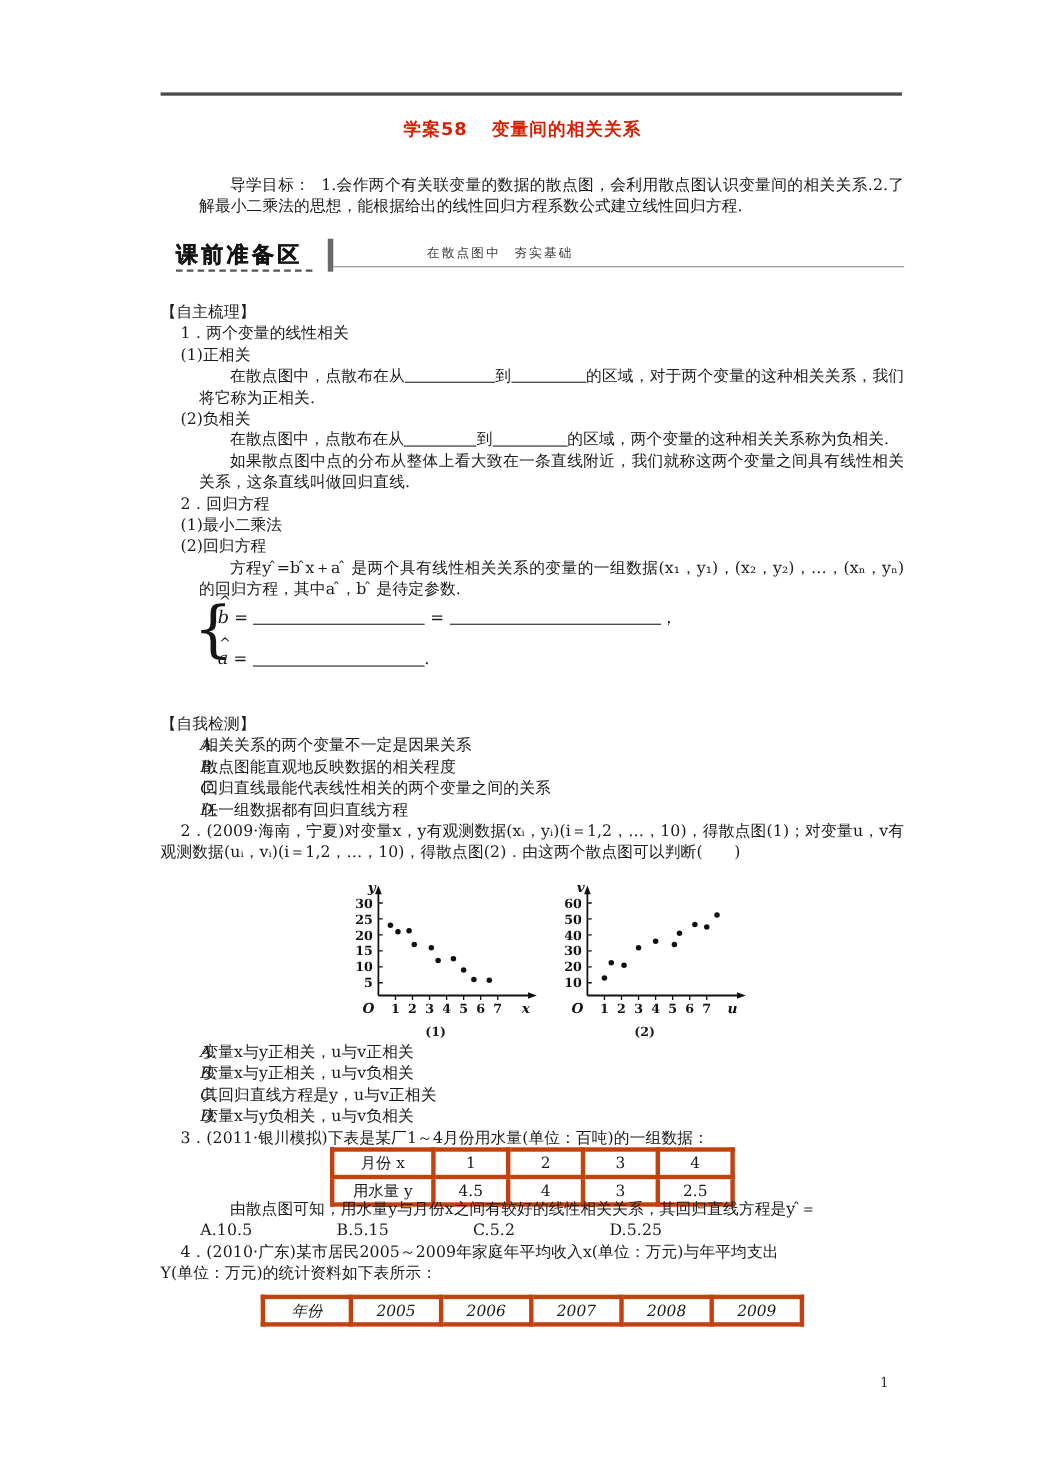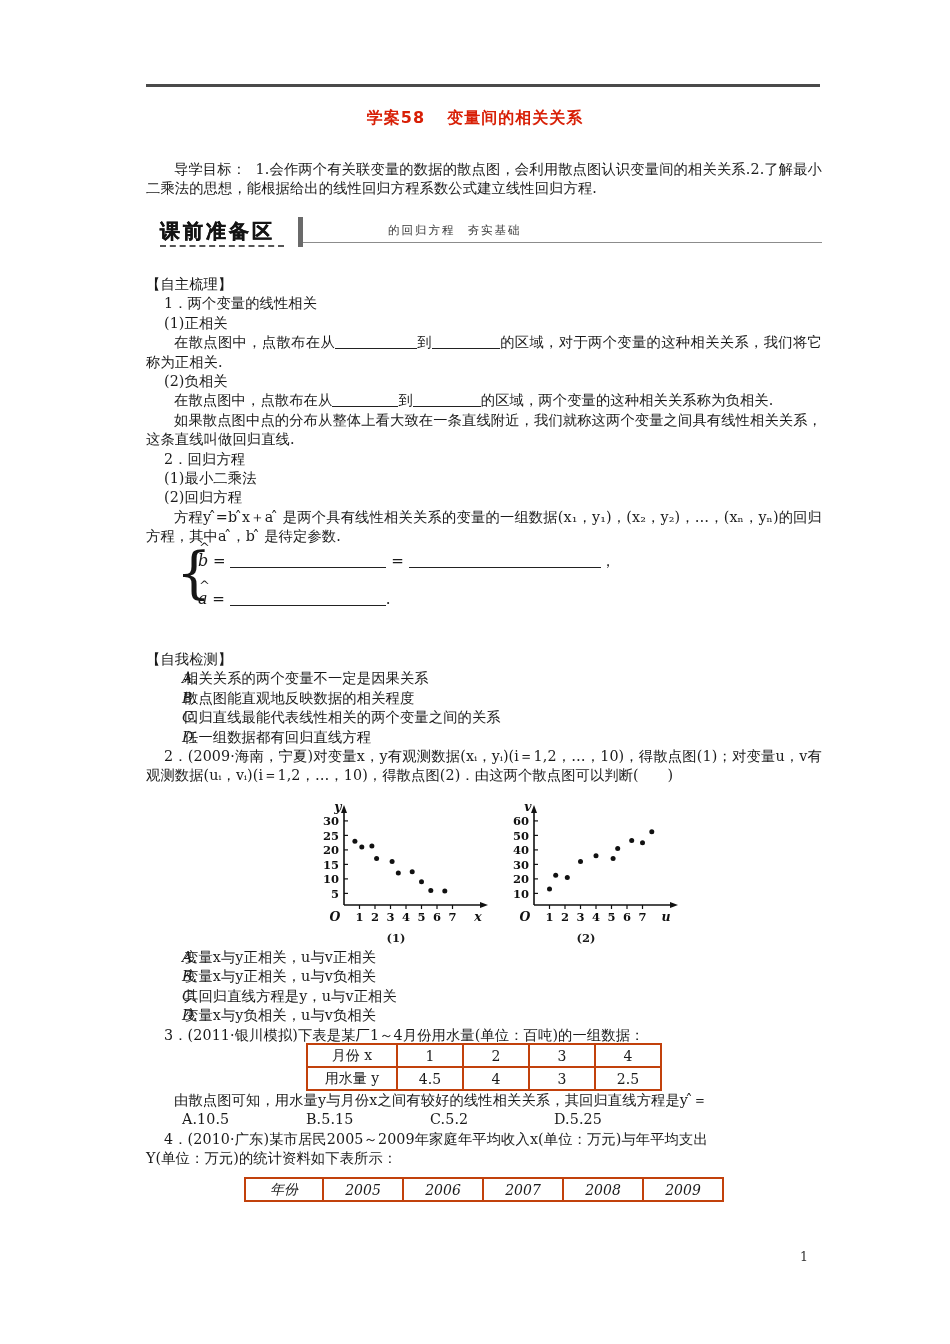--- a/index.html
+++ b/index.html
@@ -39,21 +39,21 @@
     letter-spacing: 1px;
   }
   .doc-title .gap { display: inline-block; width: 22px; }
   p.tx {
     margin: 0;
     font-size: 14.3px;
     line-height: 19.4px;
     text-align: justify;
     letter-spacing: 0.1px;
   }
-  p.ind { text-indent: 28px; }
+  p.ind { text-indent: 28px; margin-left: 35px; }
   p.ind2 { text-indent: 18px; }
 
   
   .goal { position: absolute; left: 146px; top: 160px; width: 676px; }
 
   
   .sec-head {
     position: absolute;
     left: 146px;
     top: 218px;
@@ -160,21 +160,21 @@
     font-family: "DejaVu Serif","Liberation Serif",serif;
   }
 
   
   table.data {
     border-collapse: collapse;
     font-size: 14px;
     font-family: "DejaVu Serif","Liberation Serif",serif;
   }
   table.data td {
-    border: 2px solid #c2410c;
+    border: 4px solid #c2410c;
     text-align: center;
     padding: 1px 6px;
     height: 19px;
     white-space: nowrap;
   }
   table.data td.hdr { min-width: 76px; }
   table.data td.val { min-width: 52px; }
   .tbl-wrap { position: absolute; width: 676px; text-align: center; }
 
   table.years td { min-width: 62px; padding: 1px 8px; }
@@ -210,21 +210,21 @@
 
   <div class="goal">
     <p class="tx ind"><span>导学目标：</span>&nbsp;&nbsp;<span>1.会作两个有关联变量的数据的散点图，会利用散点图认识变量间的相关关系.2.了解最小二乘法的思想，能根据给出的线性回归方程系数公式建立线性回归方程.</span></p>
   </div>
 
   <div class="sec-head">
     <div class="zh-title">课前准备区</div>
     <div class="dash"></div>
     <div class="vbar"></div>
     <div class="subtitle">
-      <span>的回归方程</span><span class="sp"></span><span>夯实基础</span>
+      <span>在散点图中</span><span class="sp"></span><span>夯实基础</span>
     </div>
     <div class="hline"></div>
   </div>
 
   <div class="block" style="top:275px;">
     <p class="tx">【自主梳理】</p>
     <p class="tx ind2">1．两个变量的线性相关</p>
     <p class="tx ind2">(1)正相关</p>
     <p class="tx ind"><span>在散点图中，点散布在从</span><span class="blank" style="width:82px"></span><span>到</span><span class="blank" style="width:68px"></span><span>的区域，对于两个变量的这种相关关系，我们将它称为正相关.</span></p>
     <p class="tx ind2">(2)负相关</p>

